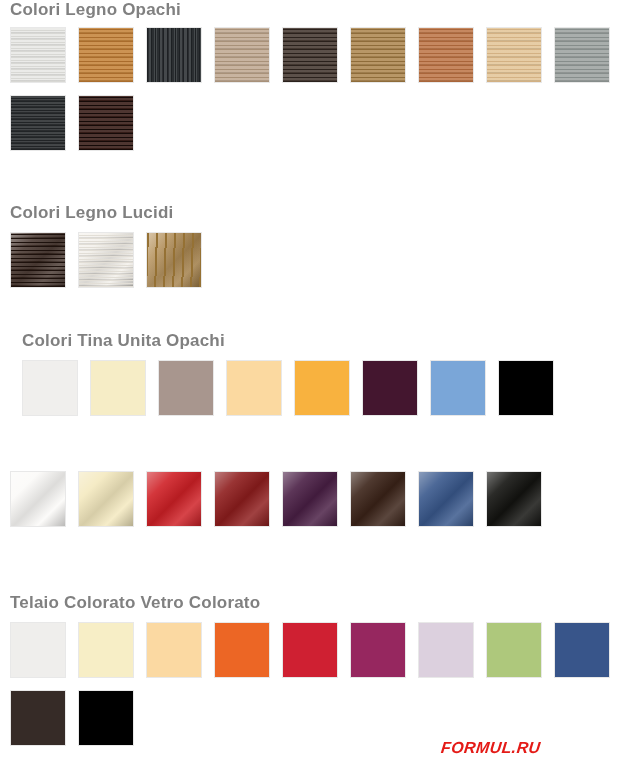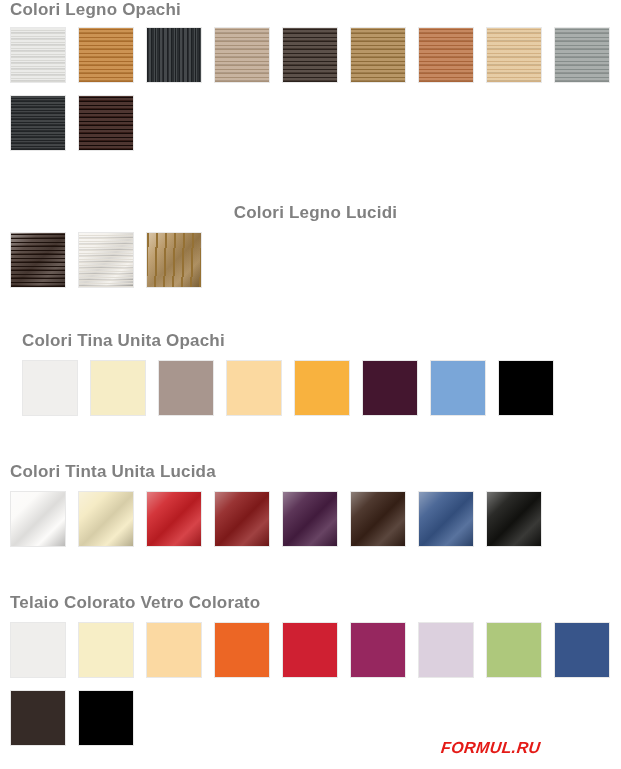--- a/index.html
+++ b/index.html
@@ -45,21 +45,21 @@
     width: 56px;
     height: 56px;
     flex: 0 0 56px;
     border: 1px solid #e8e8e8;
     position: relative;
     overflow: hidden;
     background-repeat: no-repeat;
   }
   
   .sec-0 { position:absolute; left:0; top:0px;   width:621px; }
-  .sec-1 { position:absolute; left:0; top:203px; width:621px;text-align:center; }
+  .sec-1 { position:absolute; left:0; top:203px; width:621px; }
   .sec-2 { position:absolute; left:12px; top:331px; width:621px; }
   .sec-3 { position:absolute; left:0; top:462px; width:621px; }
   .sec-4 { position:absolute; left:0; top:593px; width:621px; }
 
   .sec-0 .swatch-row { margin-top: 7px; }
   .sec-1 .swatch-row { margin-top: 9px; }
   .sec-2 .swatch-row { margin-top: 9px; }
   .sec-3 .swatch-row { margin-top: 9px; }
   .sec-4 .swatch-row { margin-top: 9px; }
   .swatch-row + .swatch-row { margin-top: 12px; }
@@ -121,21 +121,20 @@
           <div class="swatch" title="crema" style="background-image: linear-gradient(rgb(246, 237, 198), rgb(246, 237, 198)); background-color: rgb(246, 237, 198);"></div>
           <div class="swatch" title="tortora" style="background-image: linear-gradient(rgb(168, 150, 142), rgb(168, 150, 142)); background-color: rgb(168, 150, 142);"></div>
           <div class="swatch" title="pesca" style="background-image: linear-gradient(rgb(251, 217, 160), rgb(251, 217, 160)); background-color: rgb(251, 217, 160);"></div>
           <div class="swatch" title="ambra" style="background-image: linear-gradient(rgb(248, 178, 63), rgb(248, 178, 63)); background-color: rgb(248, 178, 63);"></div>
           <div class="swatch" title="prugna" style="background-image: linear-gradient(rgb(68, 22, 47), rgb(68, 22, 47)); background-color: rgb(68, 22, 47);"></div>
           <div class="swatch" title="azzurro" style="background-image: linear-gradient(rgb(122, 166, 216), rgb(122, 166, 216)); background-color: rgb(122, 166, 216);"></div>
           <div class="swatch" title="nero" style="background-image: linear-gradient(rgb(0, 0, 0), rgb(0, 0, 0)); background-color: rgb(0, 0, 0);"></div>
         </div>
       </div>
       <div class="section sec-3">
-        <div class="section-title">Colori Tinta Unita Lucida</div>
         <div class="swatch-row">
           <div class="swatch" title="bianco-lucido" style="background-image: linear-gradient(135deg, rgba(255, 255, 255, 0.42) 0%, rgba(255, 255, 255, 0.1) 26%, rgba(0, 0, 0, 0.12) 52%, rgba(255, 255, 255, 0.16) 74%, rgba(0, 0, 0, 0.26) 100%), linear-gradient(rgb(251, 250, 248), rgb(251, 250, 248)); background-color: rgb(251, 250, 248);"></div>
           <div class="swatch" title="crema-lucido" style="background-image: linear-gradient(135deg, rgba(255, 255, 255, 0.42) 0%, rgba(255, 255, 255, 0.1) 26%, rgba(0, 0, 0, 0.12) 52%, rgba(255, 255, 255, 0.16) 74%, rgba(0, 0, 0, 0.26) 100%), linear-gradient(rgb(244, 233, 191), rgb(244, 233, 191)); background-color: rgb(244, 233, 191);"></div>
           <div class="swatch" title="rosso-lucido" style="background-image: linear-gradient(135deg, rgba(255, 255, 255, 0.42) 0%, rgba(255, 255, 255, 0.1) 26%, rgba(0, 0, 0, 0.12) 52%, rgba(255, 255, 255, 0.16) 74%, rgba(0, 0, 0, 0.26) 100%), linear-gradient(rgb(207, 32, 38), rgb(207, 32, 38)); background-color: rgb(207, 32, 38);"></div>
           <div class="swatch" title="bordeaux-lucido" style="background-image: linear-gradient(135deg, rgba(255, 255, 255, 0.42) 0%, rgba(255, 255, 255, 0.1) 26%, rgba(0, 0, 0, 0.12) 52%, rgba(255, 255, 255, 0.16) 74%, rgba(0, 0, 0, 0.26) 100%), linear-gradient(rgb(142, 29, 29), rgb(142, 29, 29)); background-color: rgb(142, 29, 29);"></div>
           <div class="swatch" title="viola-lucido" style="background-image: linear-gradient(135deg, rgba(255, 255, 255, 0.42) 0%, rgba(255, 255, 255, 0.1) 26%, rgba(0, 0, 0, 0.12) 52%, rgba(255, 255, 255, 0.16) 74%, rgba(0, 0, 0, 0.26) 100%), linear-gradient(rgb(74, 31, 69), rgb(74, 31, 69)); background-color: rgb(74, 31, 69);"></div>
           <div class="swatch" title="moka-lucido" style="background-image: linear-gradient(135deg, rgba(255, 255, 255, 0.42) 0%, rgba(255, 255, 255, 0.1) 26%, rgba(0, 0, 0, 0.12) 52%, rgba(255, 255, 255, 0.16) 74%, rgba(0, 0, 0, 0.26) 100%), linear-gradient(rgb(59, 35, 24), rgb(59, 35, 24)); background-color: rgb(59, 35, 24);"></div>
           <div class="swatch" title="blu-lucido" style="background-image: linear-gradient(135deg, rgba(255, 255, 255, 0.42) 0%, rgba(255, 255, 255, 0.1) 26%, rgba(0, 0, 0, 0.12) 52%, rgba(255, 255, 255, 0.16) 74%, rgba(0, 0, 0, 0.26) 100%), linear-gradient(rgb(57, 88, 140), rgb(57, 88, 140)); background-color: rgb(57, 88, 140);"></div>
           <div class="swatch" title="nero-lucido" style="background-image: linear-gradient(135deg, rgba(255, 255, 255, 0.42) 0%, rgba(255, 255, 255, 0.1) 26%, rgba(0, 0, 0, 0.12) 52%, rgba(255, 255, 255, 0.16) 74%, rgba(0, 0, 0, 0.26) 100%), linear-gradient(rgb(19, 19, 16), rgb(19, 19, 16)); background-color: rgb(19, 19, 16);"></div>
         </div>

